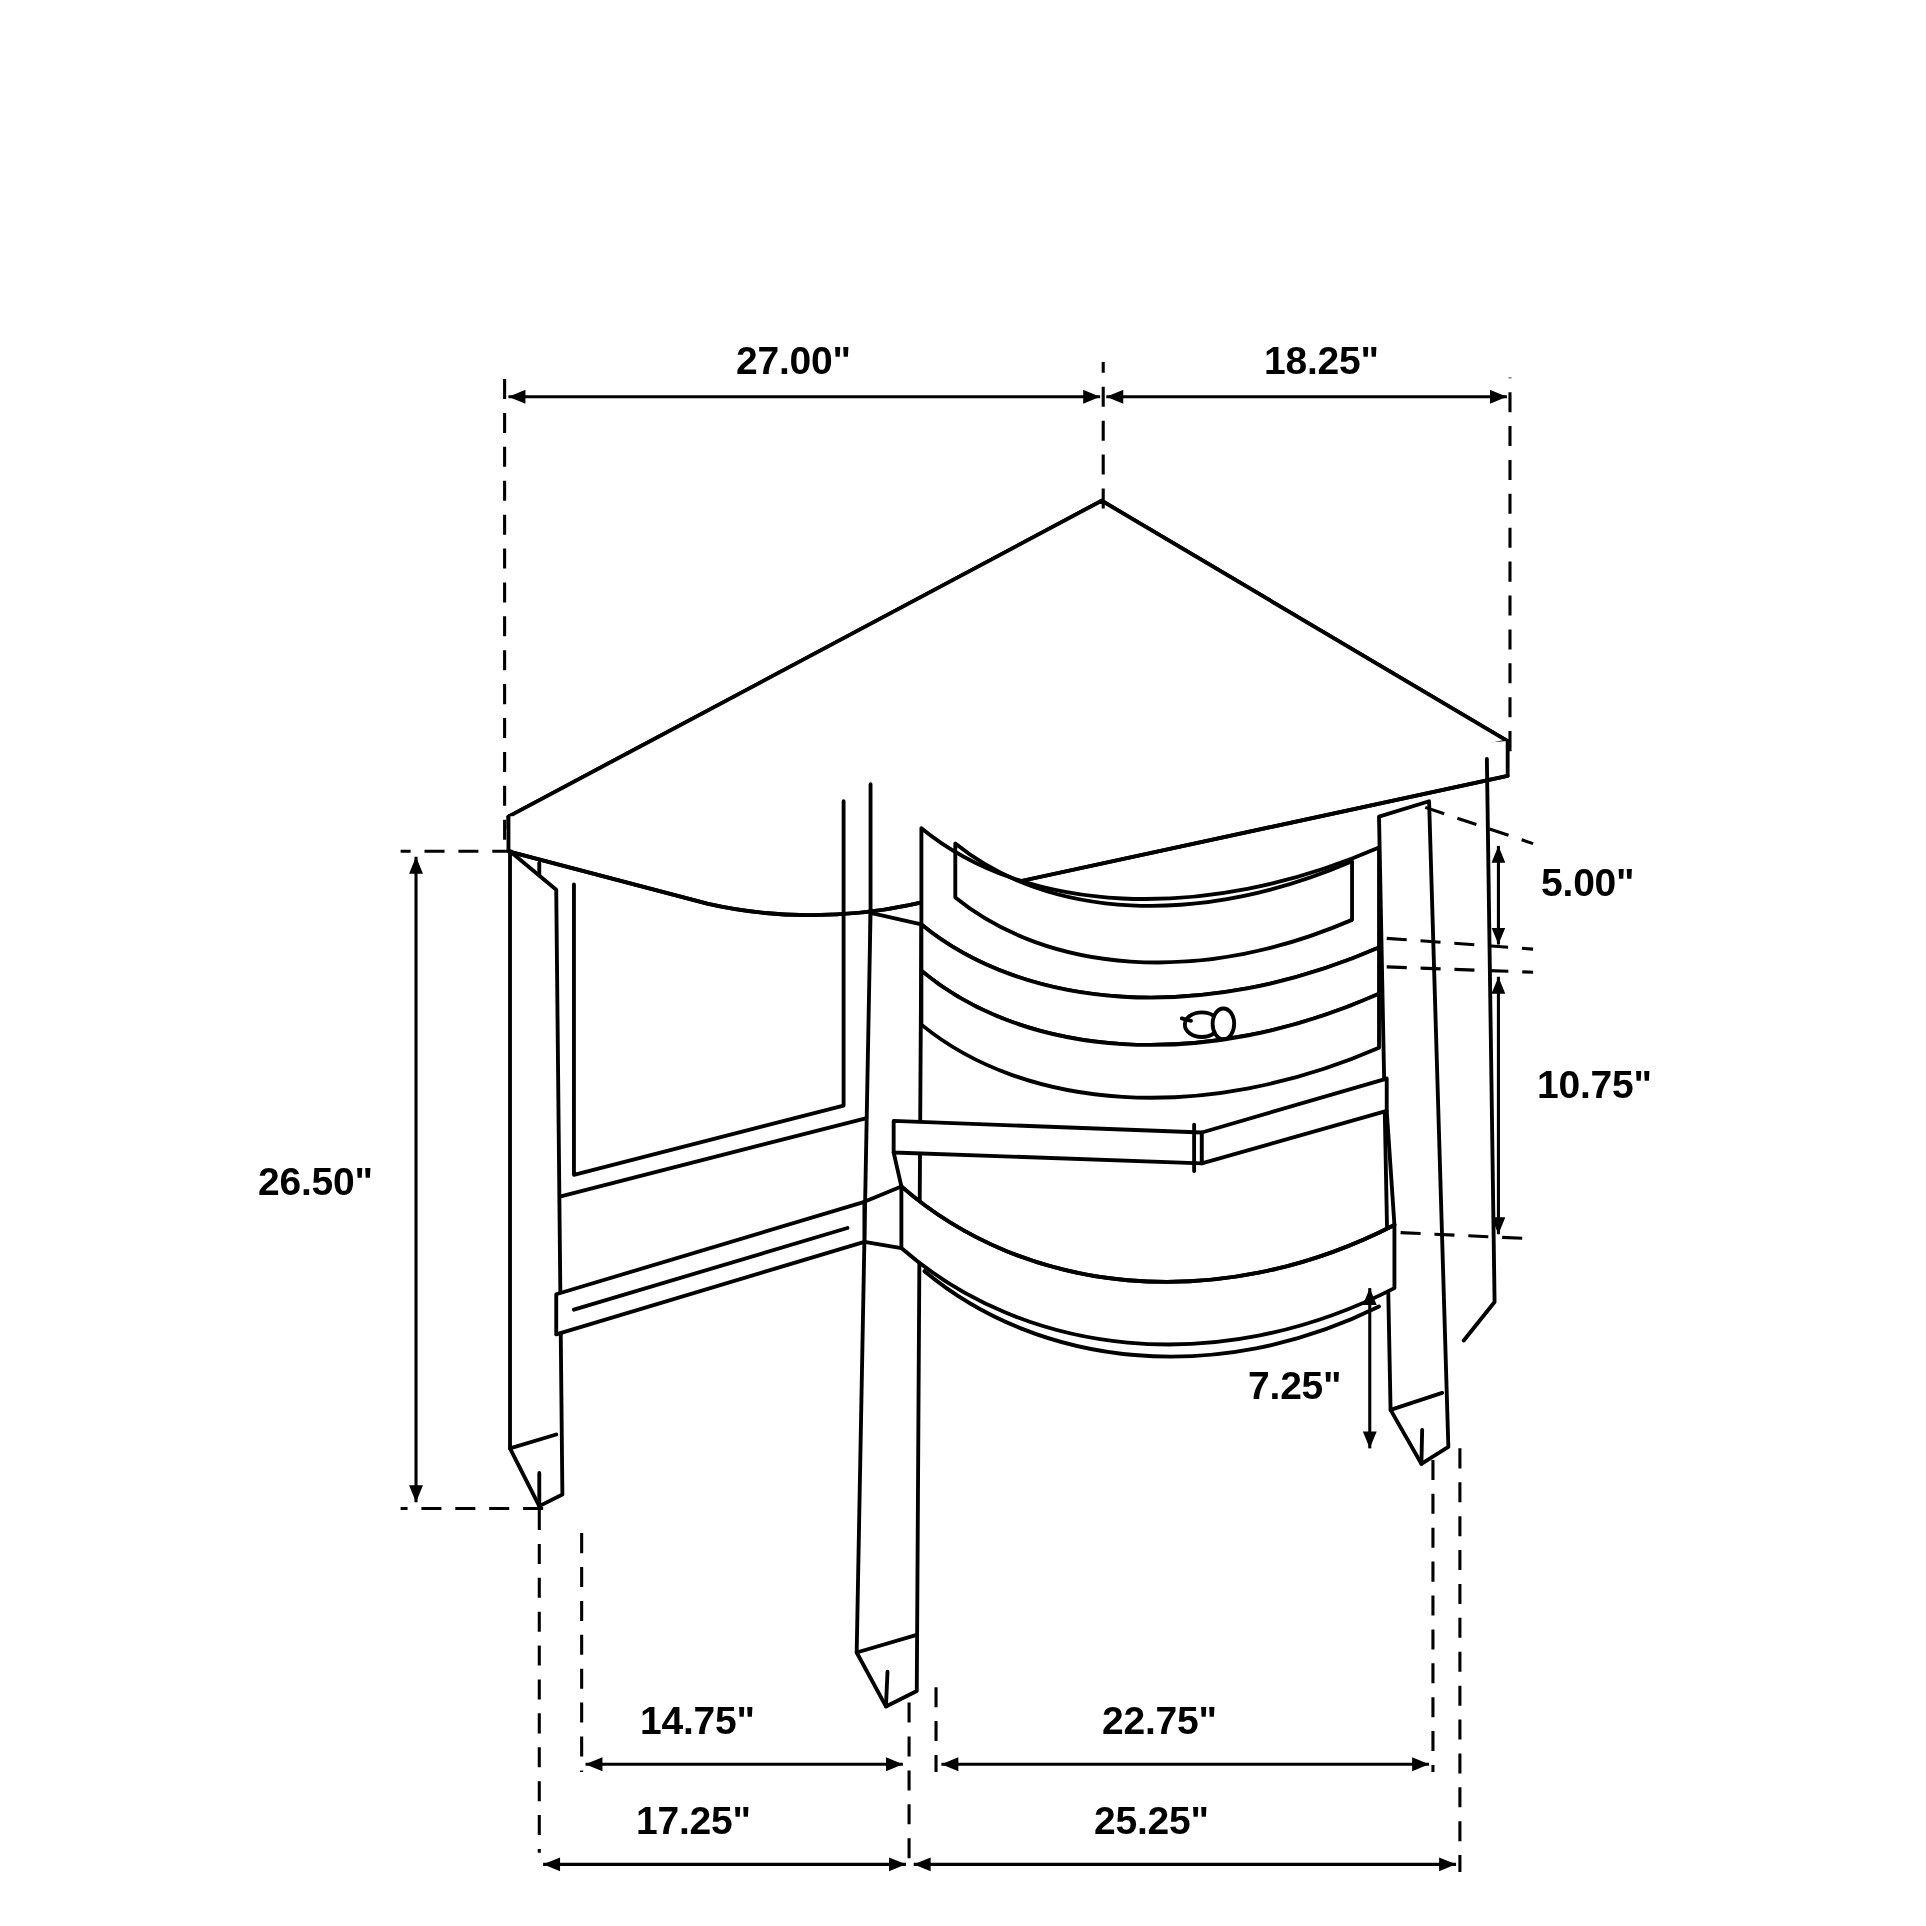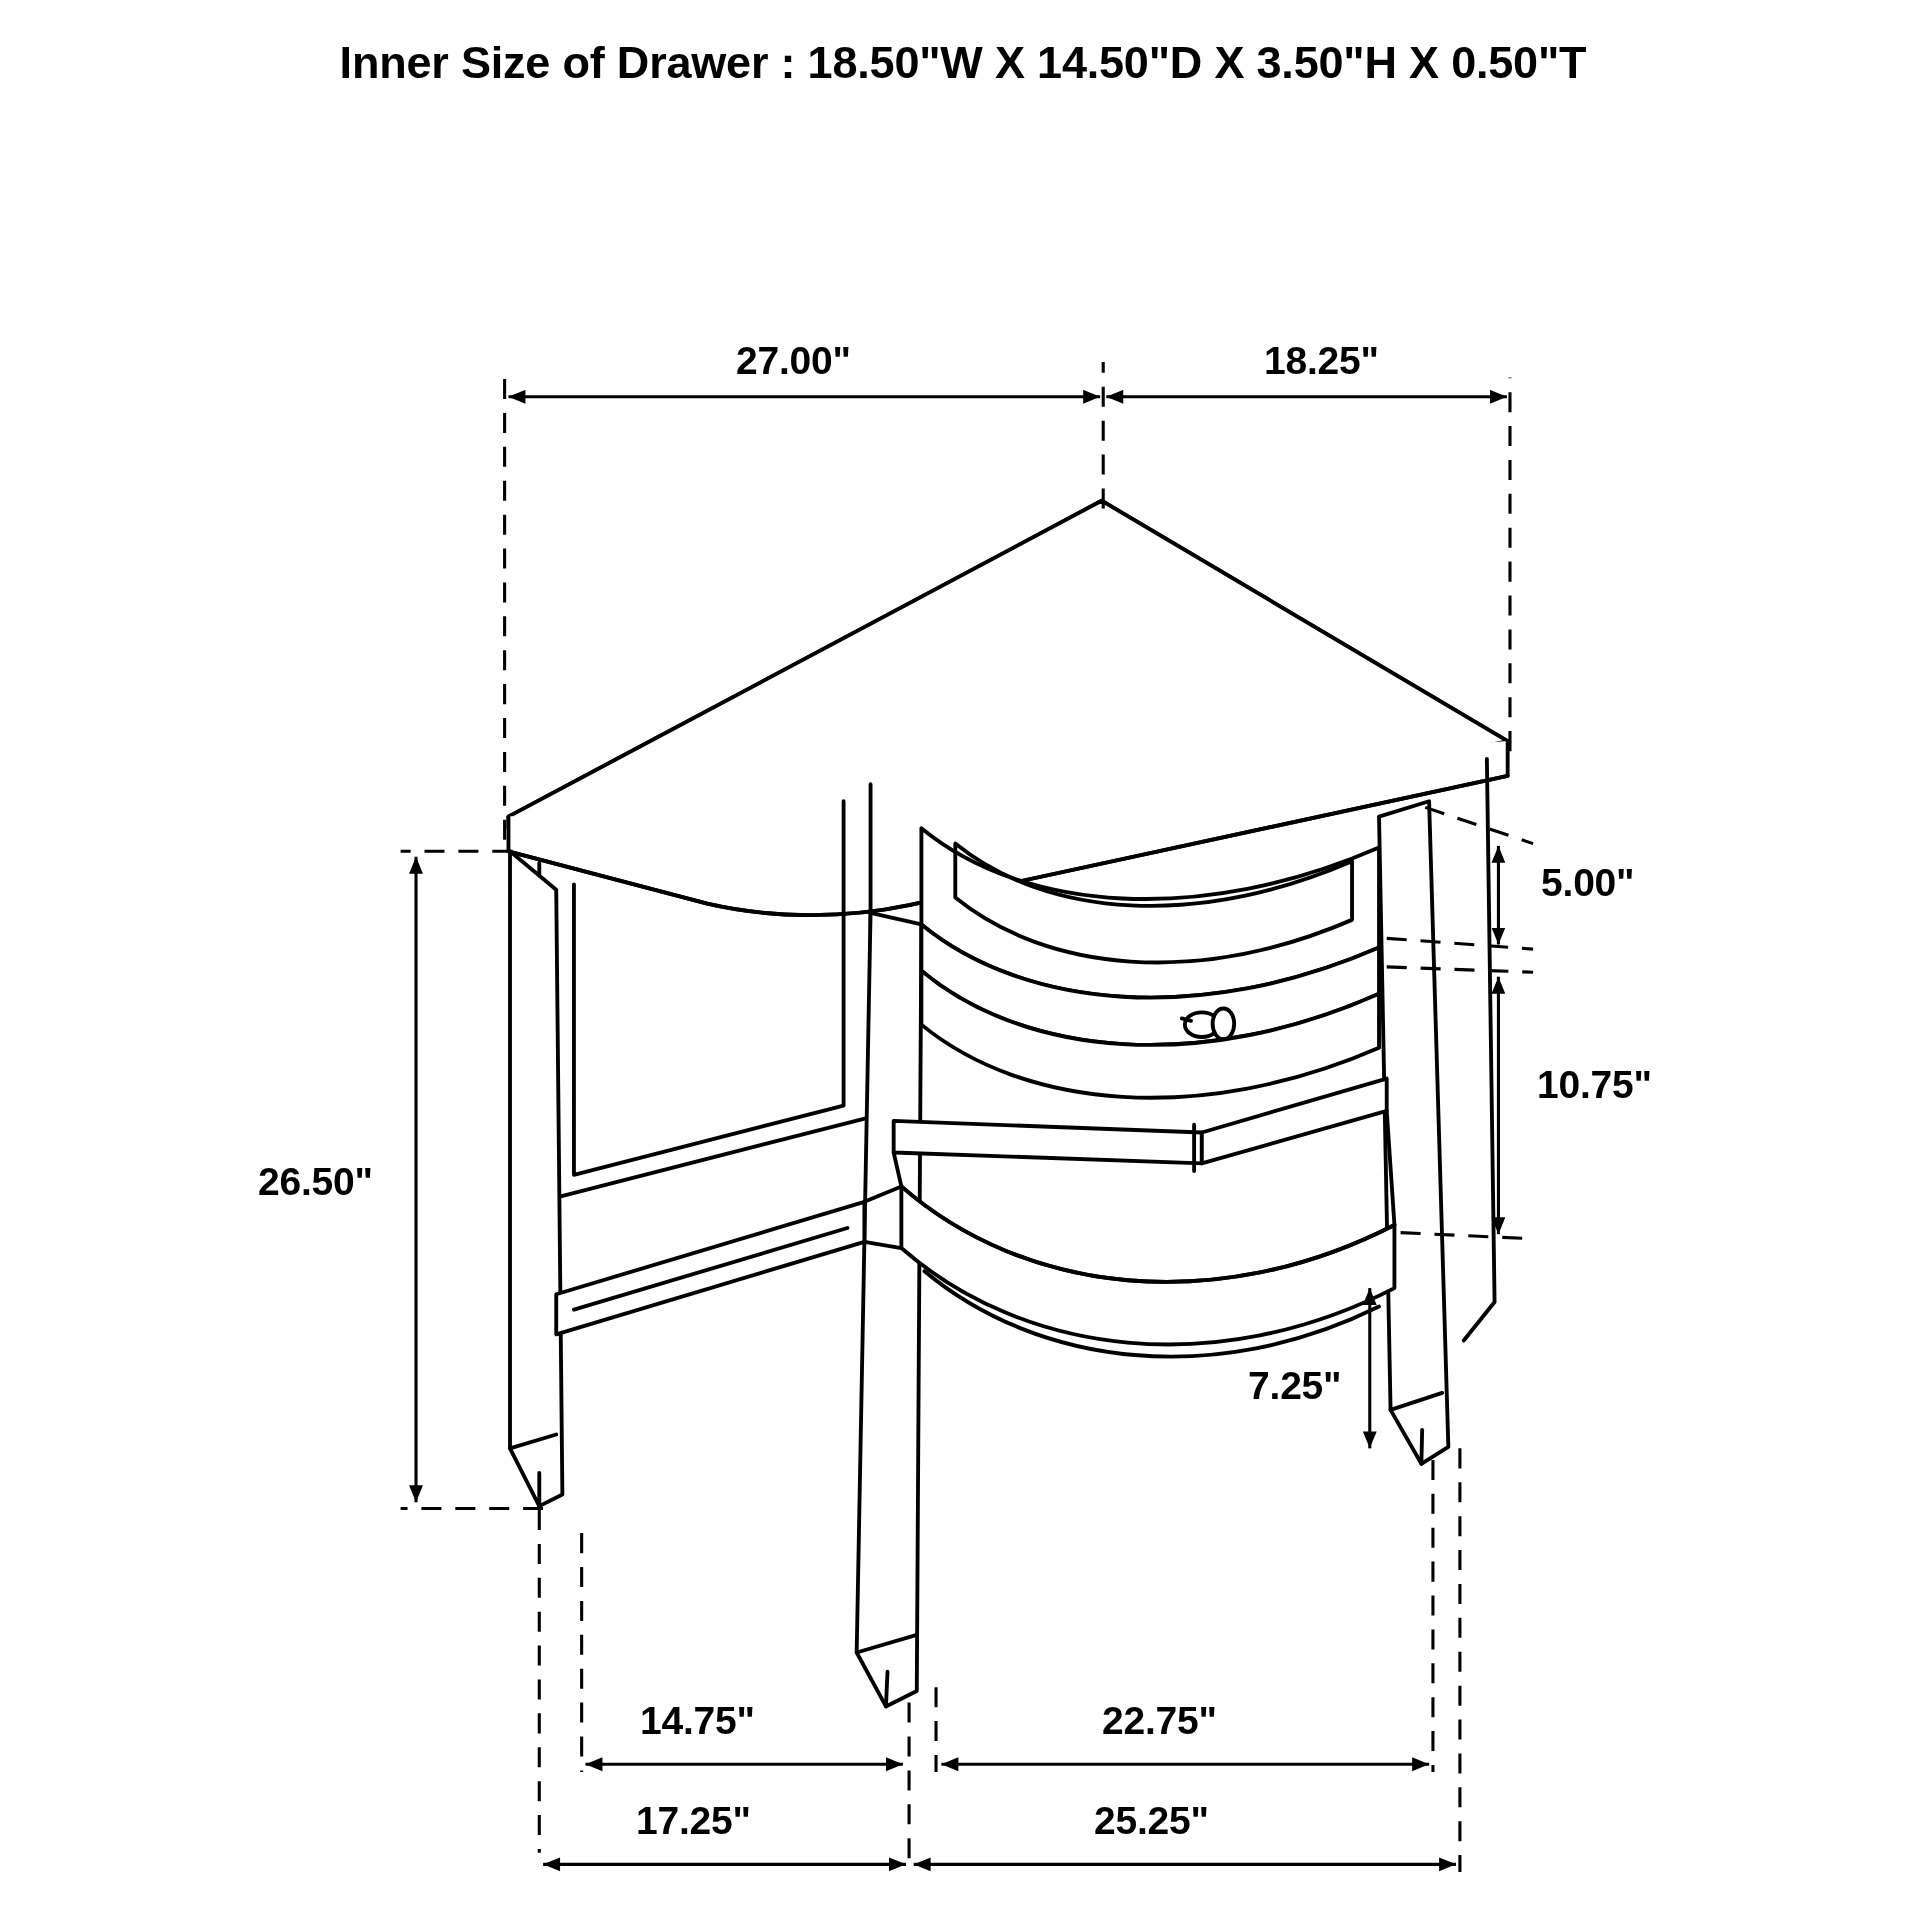--- a/index.html
+++ b/index.html
@@ -45,21 +45,20 @@
     font-weight: bold;
     white-space: nowrap;
     letter-spacing: -0.2px;
   }
 </style>
 </head>
 <body>
 
 <div id="stage">
 
-  <div id="title">Inner Size of Drawer : 18.50"W X 14.50"D X 3.50"H X 0.50"T</div>
 
   <svg id="drawing" viewBox="0 0 2500 2500">
     <defs>
       <marker id="arrowEnd" markerWidth="26" markerHeight="26" refX="22" refY="9" orient="auto" markerUnits="userSpaceOnUse">
         <path d="M0,0 L22,9 L0,18 z" fill="#000"></path>
       </marker>
       <marker id="arrowStart" markerWidth="26" markerHeight="26" refX="0" refY="9" orient="auto" markerUnits="userSpaceOnUse">
         <path d="M22,0 L0,9 L22,18 z" fill="#000"></path>
       </marker>
     </defs>

